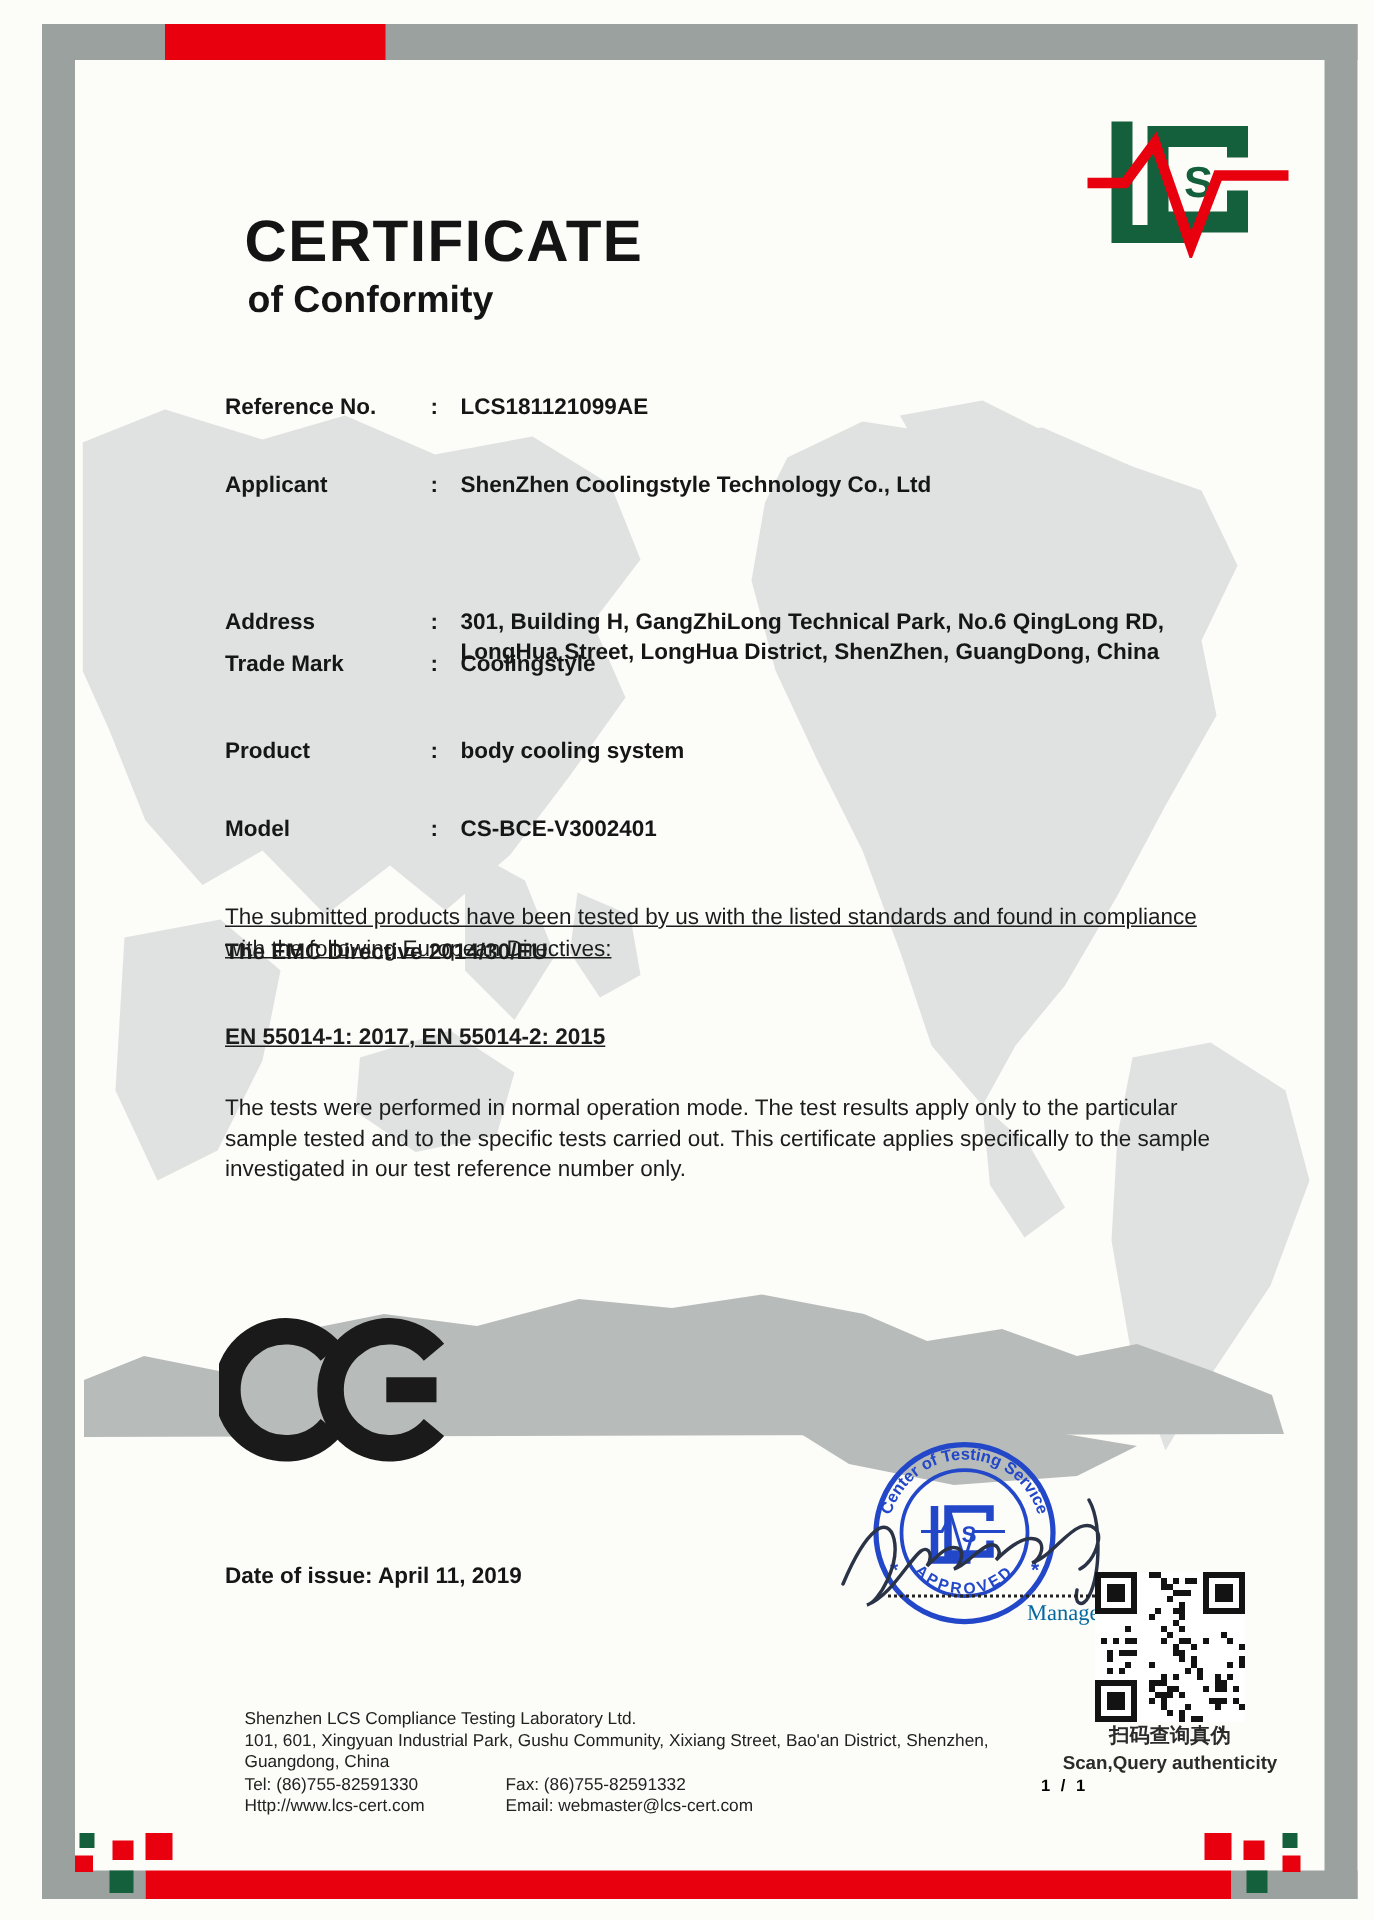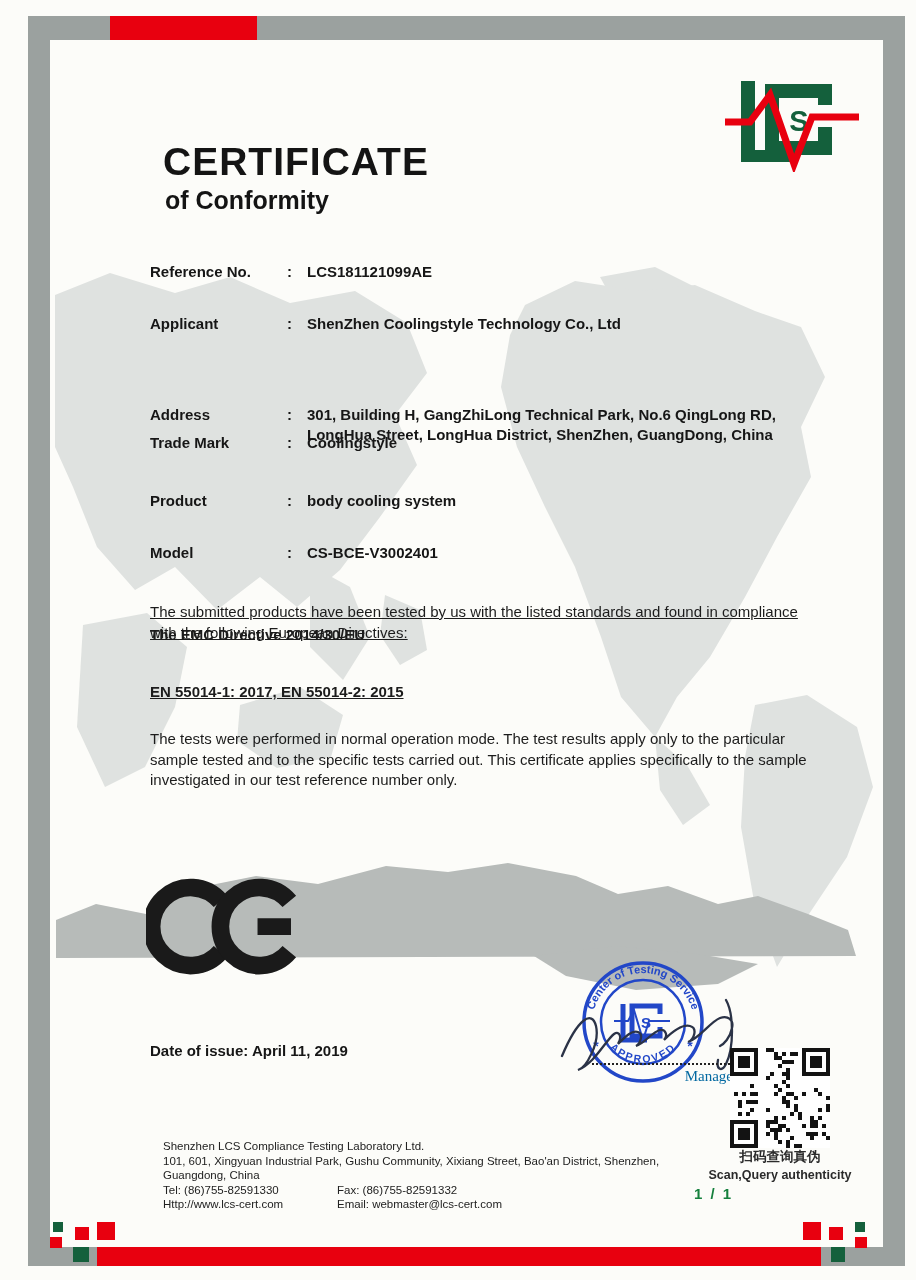--- a/index.html
+++ b/index.html
@@ -30,21 +30,21 @@
   .para { left:150px; width:660px; font-size:15px; line-height:20.5px; color:#1c1c1c; }
   .para.bold { font-weight:bold; }
   .date-line { font-size:15px; font-weight:bold; color:#161616; }
   
   .dotted-line { border-top:2px dotted #222; }
   .manager { font-size:15px; color:#0369a1; text-align:right;font-family:Liberation Serif, serif; }
   
   .qr-captions { text-align:center; color:#2b2b2b; }
   .qr-zh { font-size:13.5px; font-weight:bold; font-family:"DejaVu Sans", sans-serif; }
   .qr-en { font-size:12.5px; font-weight:bold; margin-top:2px; }
-  .page-num { font-size:15px; font-weight:bold; letter-spacing:2px; color:#15803d; }
+  .page-num { font-size:11px; font-weight:bold; letter-spacing:2px; color:#000000; }
   
   .footer { left:163px; top:1139px; width:620px; font-size:11.5px; line-height:14.5px; color:#222; }
   .footer-row { display:flex; }
   .footer-col1 { width:174px; flex:none; }
   .z1 { z-index:1; } .z2 { z-index:2; } .z3 { z-index:3; }
 </style>
 </head>
 <body>
 
 <div class="page">

